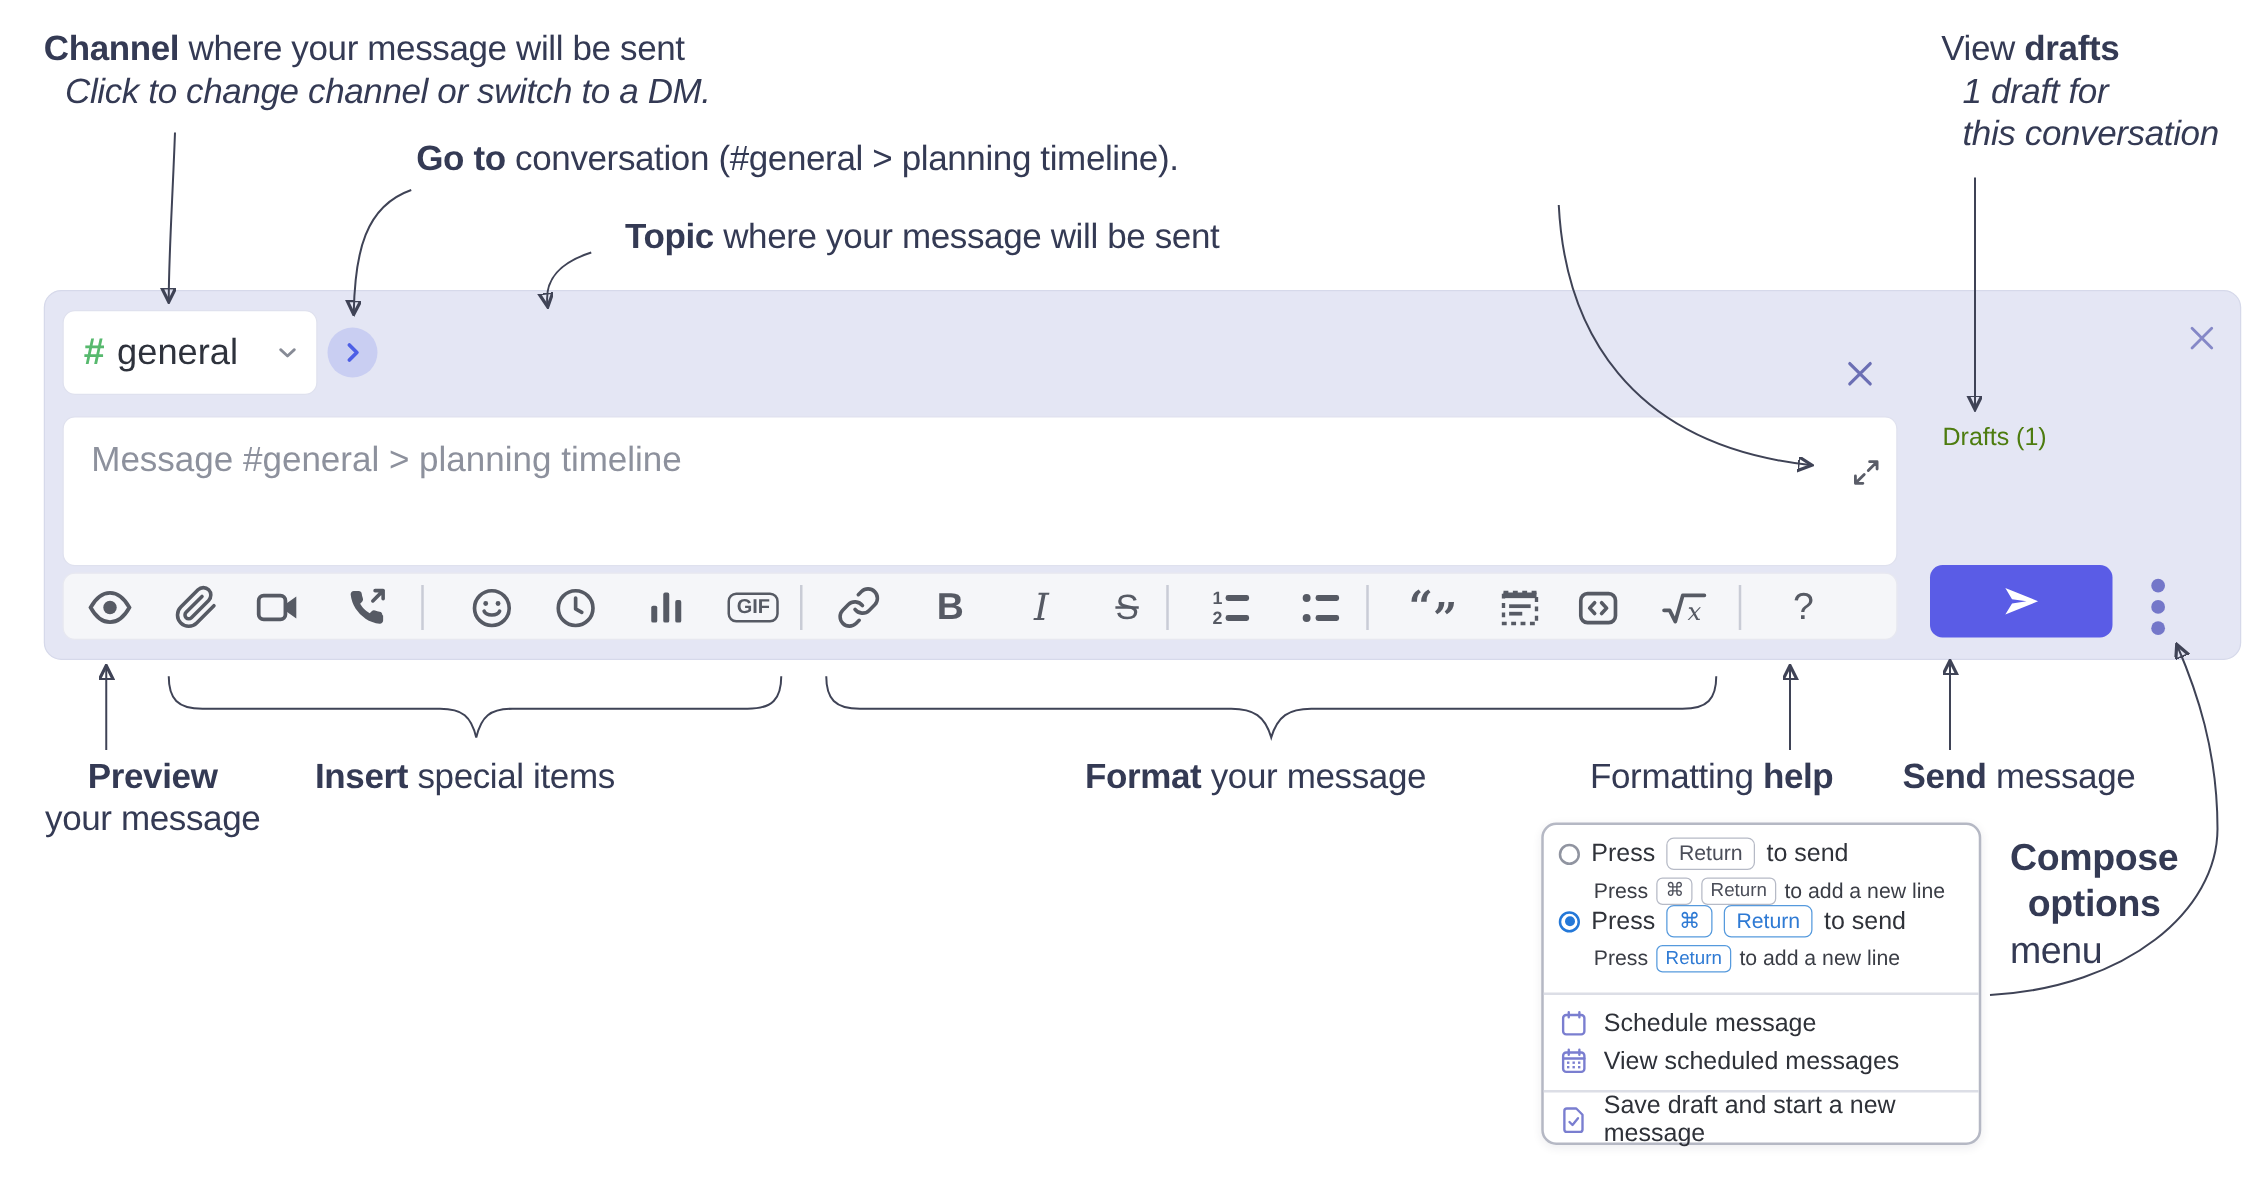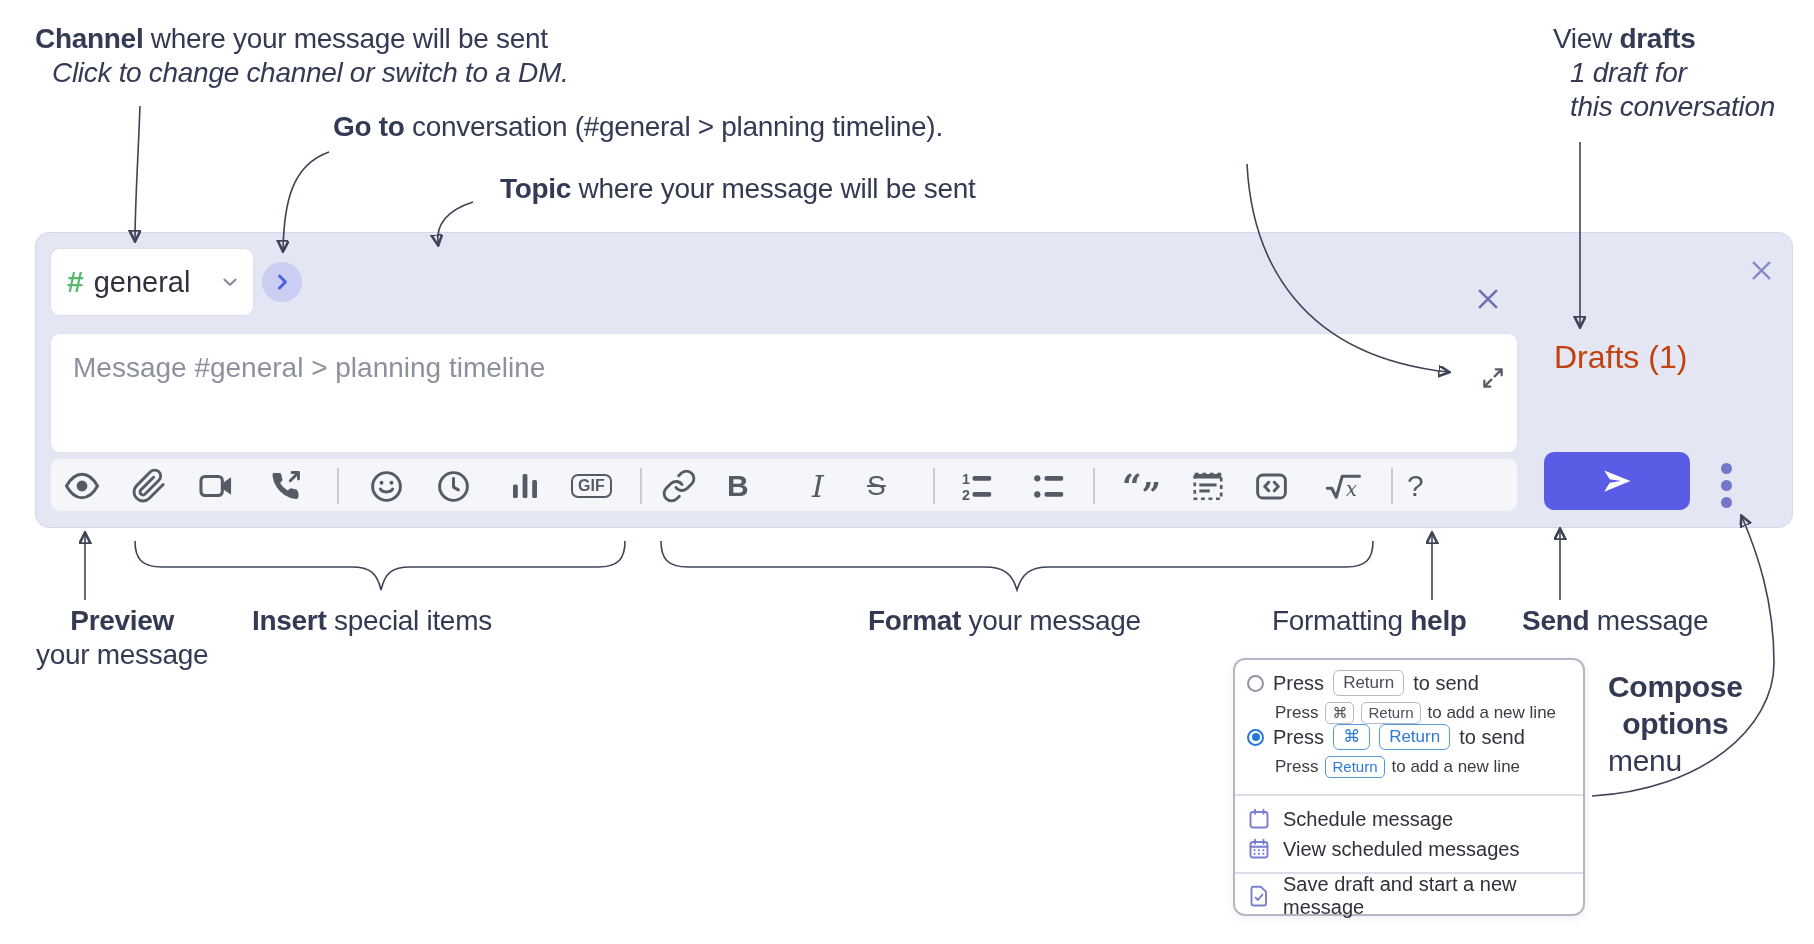--- a/index.html
+++ b/index.html
@@ -27,24 +27,24 @@
   #topic-clear{position:absolute;left:1433px;top:47px;width:38px;height:38px;display:flex;
                align-items:center;justify-content:center;cursor:pointer;}
   #close-button{position:absolute;left:1710px;top:22px;width:30px;height:30px;display:flex;
                 align-items:center;justify-content:center;cursor:pointer;}
   #message-box{left:14px;top:100px;width:1468px;height:120px;}
   #message-input{position:absolute;inset:0;border:none;background:transparent;resize:none;outline:none;
                  font-family:inherit;font-size:28px;color:#2e323c;padding:18px 60px 18px 22px;box-sizing:border-box;}
   #message-input::placeholder{color:#8d919d;}
   #expand-button{position:absolute;left:1440px;top:128px;width:34px;height:34px;display:flex;
                  align-items:center;justify-content:center;cursor:pointer;}
-  #drafts-link{position:absolute;left:1518px;top:106px;font-size:32px;color:#c2410c;cursor:pointer;}
+  #drafts-link{position:absolute;left:1518px;top:106px;font-size:20px;color:#4d7c0f;cursor:pointer;}
   #toolbar{left:14px;top:225px;width:1468px;height:54px;background:#f5f6f9;border-color:#e7e8f0;}
   .tb{position:absolute;top:5px;width:44px;height:44px;border:none;background:transparent;padding:0;
-      display:flex;align-items:center;justify-content:flex-start;cursor:pointer;color:#565a64;}
+      display:flex;align-items:center;justify-content:flex-end;cursor:pointer;color:#565a64;}
   .tb svg{display:block;}
   .tbdiv{position:absolute;top:9px;width:2px;height:36px;background:#c9ccd6;}
   .ltr{font-size:30px;color:#565a64;}
   .gifbox{border:2.5px solid #565a64;border-radius:7px;font-size:16px;font-weight:700;padding:1px 5px;color:#565a64;}
   .qmark{font-size:30px;color:#565a64;}
   .quotes{font-family:"DejaVu Serif",serif;font-weight:700;font-size:34px;color:#565a64;line-height:10px;}
   .quotes .q2{display:inline-block;transform:translateY(9px);}
   #send-button{position:absolute;left:1508px;top:219px;width:146px;height:58px;background:#5a5ce6;
                border:none;border-radius:10px;display:flex;align-items:center;justify-content:center;cursor:pointer;}
   #ellipsis-button{position:absolute;left:1679px;top:227px;width:22px;height:50px;display:flex;flex-direction:column;

